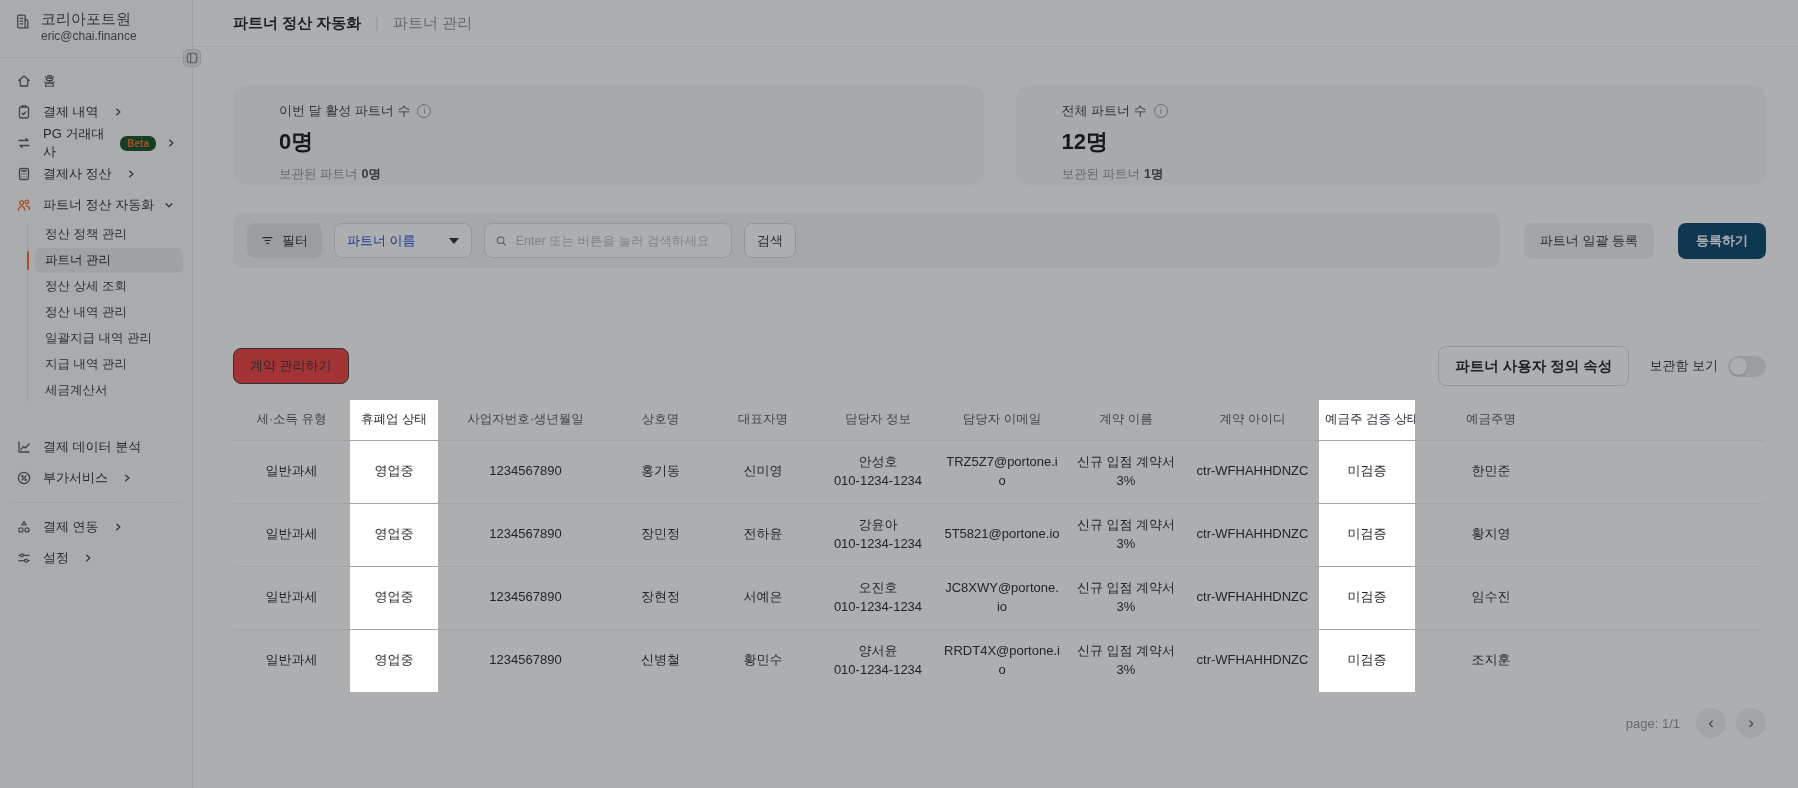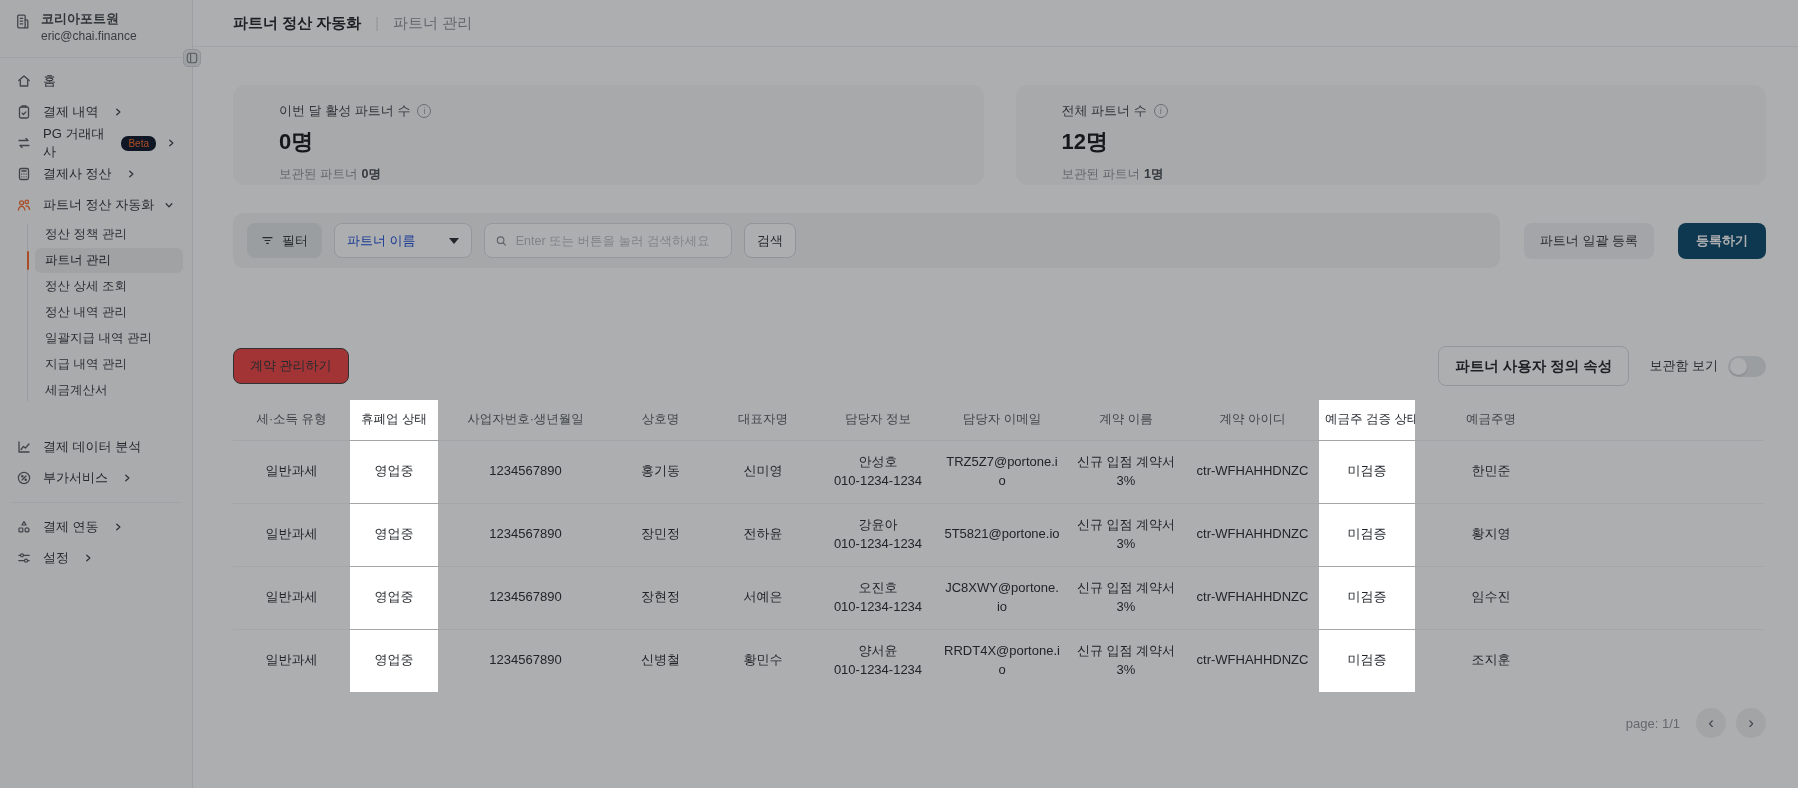--- a/index.html
+++ b/index.html
@@ -10,31 +10,31 @@
   }
   .app { display:flex; width:100%; height:100%; }
 
   
   .dim { position:fixed; inset:0; background:rgba(20,22,25,0.35); z-index:50; pointer-events:none; }
 
   
   .sidebar { width:193px; min-width:193px; background:#fafbfc; border-right:1px solid #e7e9ec; position:relative; height:100%; }
   .org { display:flex; gap:10px; padding:10px 14px 12px 14px; border-bottom:1px solid #ececef; align-items:flex-start; }
   .org svg { margin-top:3px; }
-  .org-name { font-size:13px; color:#41474d; line-height:18px;font-weight:bold; }
+  .org-name { font-size:15px; color:#41474d; line-height:18px; }
   .org-email { font-size:12px; color:#4c5258; line-height:17px; }
   .collapse-btn { position:absolute; right:-9px; top:49px; width:18px; height:18px; border-radius:5px;
     background:#e9ebee; border:1px solid #d2d6da; display:flex; align-items:center; justify-content:center; cursor:pointer; }
   .nav { padding:8px 9px; }
   .nav-item { display:flex; align-items:center; height:30px; margin-bottom:1px; padding:0 7px;
     border-radius:6px; font-size:13px; color:#2f353b; cursor:pointer; }
   .nav-item .ico { width:16px; height:16px; margin-right:11px; display:flex; align-items:center; justify-content:center; flex:none; }
   .chev-r { margin-left:14px; display:flex; }
   .chev-d { margin-left:10px; display:flex; }
-  .badge-beta { margin-left:8px; background:#0f172a; color:#f96b2e; font-size:10px; font-weight:400;
+  .badge-beta { margin-left:8px; background:#14532d; color:#f96b2e; font-size:10px; font-weight:700;
     padding:2px 7px; border-radius:7px; line-height:11px; }
   .subnav { position:relative; margin:2px 0 29px 0; }
   .subnav:before { content:""; position:absolute; left:18px; top:2px; bottom:2px; width:1px; background:#e2e4e8; }
   .sub-item { position:relative; height:25px; line-height:25px; margin:0 0 1px 26px; padding-left:10px;
     font-size:12.5px; color:#363c42; border-radius:6px; cursor:pointer; }
   .sub-item.selected { background:#ebedef; color:#23282d; }
   .sub-item.selected:after { content:""; position:absolute; left:-8px; top:3px; bottom:3px; width:2px;
     background:#f96b2e; border-radius:2px; }
   .nav-divider { height:1px; background:#ededf0; margin:9px 2px; }
   .ico-orange { color:#f96b2e; }

